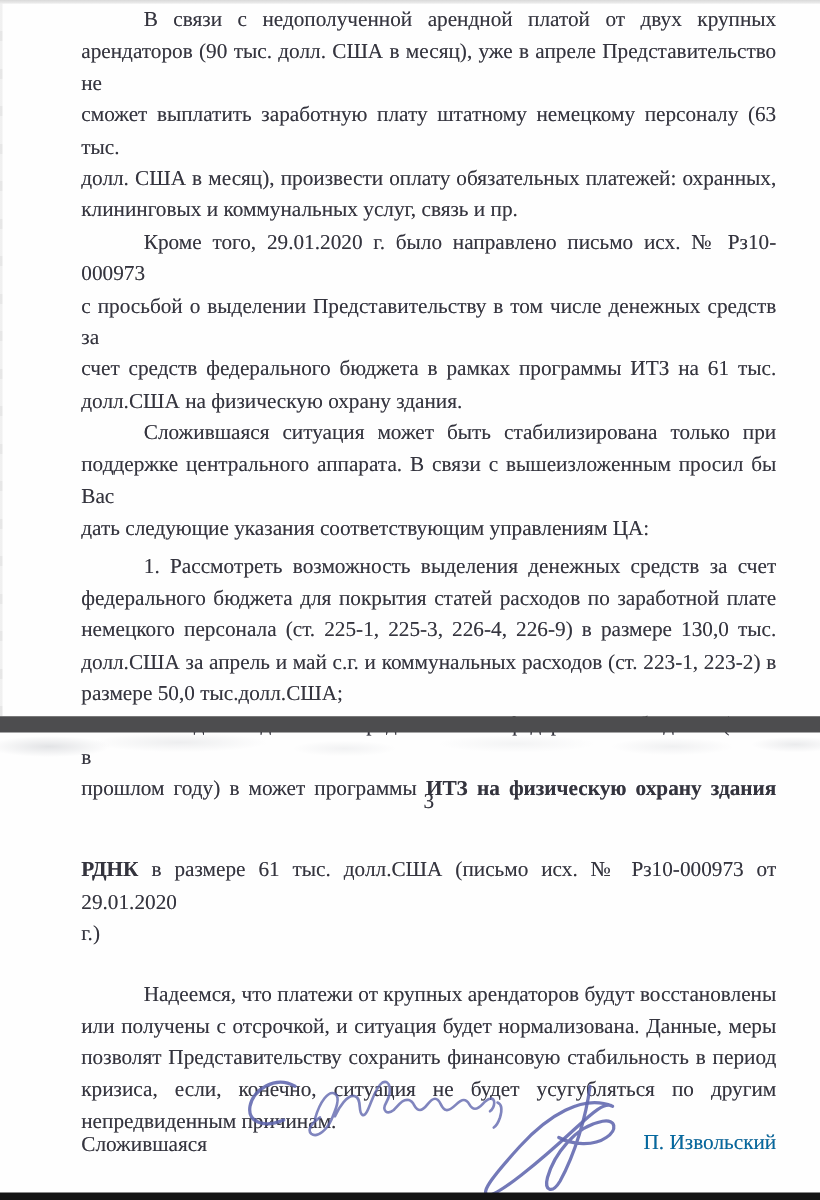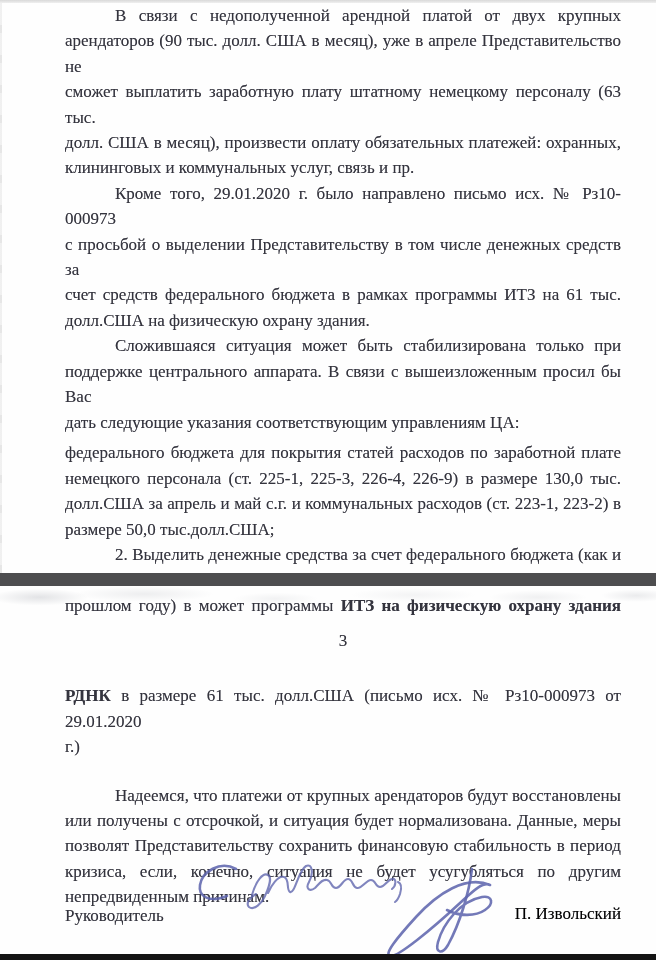--- a/index.html
+++ b/index.html
@@ -36,21 +36,21 @@
       radial-gradient(ellipse 90px 10px at 63% 28%, rgba(115,120,132,.08), transparent 70%),
       radial-gradient(ellipse 70px 10px at 82% 35%, rgba(115,120,132,.10), transparent 70%),
       radial-gradient(ellipse 50px 9px at 97% 30%, rgba(115,120,132,.14), transparent 70%);
   }
   .bottom-bar{position:absolute;left:0;top:954px;width:656px;height:6px;background:#141414;z-index:5;}
   .sig-svg{position:absolute;left:140px;top:853px;width:400px;height:105px;z-index:2;}
   .sig-stroke{fill:none;stroke:#6066ae;stroke-width:2.6;stroke-linecap:round;stroke-linejoin:round;opacity:.88;}
   .sig-stroke.thin{stroke-width:2.1;opacity:.8;}
   .role-label{position:absolute;left:65px;top:906px;font-size:17px;color:#34343e;
     text-shadow:0 0 .5px rgba(44,44,56,.45);}
-  .name-label{position:absolute;right:35px;top:904px;font-size:17px;color:#000000;
+  .name-label{position:absolute;right:35px;top:904px;font-size:17px;color:#0369a1;
     text-shadow:0 0 .5px rgba(44,44,56,.45);}
   .sr-only{position:absolute;width:1px;height:1px;overflow:hidden;clip:rect(0 0 0 0);white-space:nowrap;}
 </style>
 </head>
 <body>
 
 <div id="page">
 
   <div class="top-strip"></div>
   <div class="left-edge"></div>
@@ -68,20 +68,21 @@
       <div class="line">с просьбой о выделении Представительству в том числе денежных средств за</div>
       <div class="line">счет средств федерального бюджета в рамках программы ИТЗ на 61 тыс.</div>
       <div class="line last">долл.США на физическую охрану здания.</div>
     </div>
     <div>
       <div class="line indent">Сложившаяся ситуация может быть стабилизирована только при</div>
       <div class="line">поддержке центрального аппарата. В связи с вышеизложенным просил бы Вас</div>
       <div class="line last">дать следующие указания соответствующим управлениям ЦА:</div>
     </div>
     <div class="mt-list">
+      <div class="line indent">1.  Рассмотреть возможность выделения денежных средств за счет</div>
       <div class="line">федерального бюджета для покрытия статей расходов по заработной плате</div>
       <div class="line">немецкого персонала (ст. 225-1, 225-3, 226-4, 226-9) в размере 130,0 тыс.</div>
       <div class="line">долл.США за апрель и май с.г. и коммунальных расходов (ст. 223-1, 223-2) в</div>
       <div class="line last">размере 50,0 тыс.долл.США;</div>
     </div>
     <div>
       <div class="line indent">2.  Выделить денежные средства за счет федерального бюджета (как и в</div>
       <div class="line"><span>прошлом году) в может программы </span><span class="b">ИТЗ на физическую охрану здания</span></div>
     </div>
   </div>
@@ -112,17 +113,17 @@
       M 128,40 C 131,33 138,22 144,24 C 150,26 146,37 150,39 C 155,41 158,18 166,13 C 172,10 174,20 169,29 C 165,36 170,39 175,35
       C 179,31 182,26 187,27 C 192,28 191,35 196,35 C 201,35 203,26 208,26 C 213,26 212,34 217,35 C 222,36 226,27 231,27
       C 236,27 235,34 240,34 C 245,34 247,27 252,26 C 257,25 256,33 252,36"></path>
     <path class="sig-stroke thin" d="M 258,29 q 5,2 2,12 q -2,6 -5,8"></path>
 
     <path class="sig-stroke" d="M 350,32 C 326,22 298,40 276,64 C 256,86 244,101 250,103 C 257,105 292,76 320,50 C 334,37 344,28 350,32"></path>
     <path class="sig-stroke" d="M 332,16 C 329,40 320,70 308,92 C 302,102 295,100 298,89 C 303,71 320,48 342,44 C 353,42 354,51 345,57 C 335,64 318,63 307,57"></path>
   </svg>
   <span class="sr-only">С уважением,</span>
 
-  <div class="role-label">Руководитель</div>
+  <div class="role-label">Сложившаяся</div>
   <div class="name-label">П. Извольский</div>
 
   <div class="bottom-bar"></div>
 </div>
 
 </body></html>

